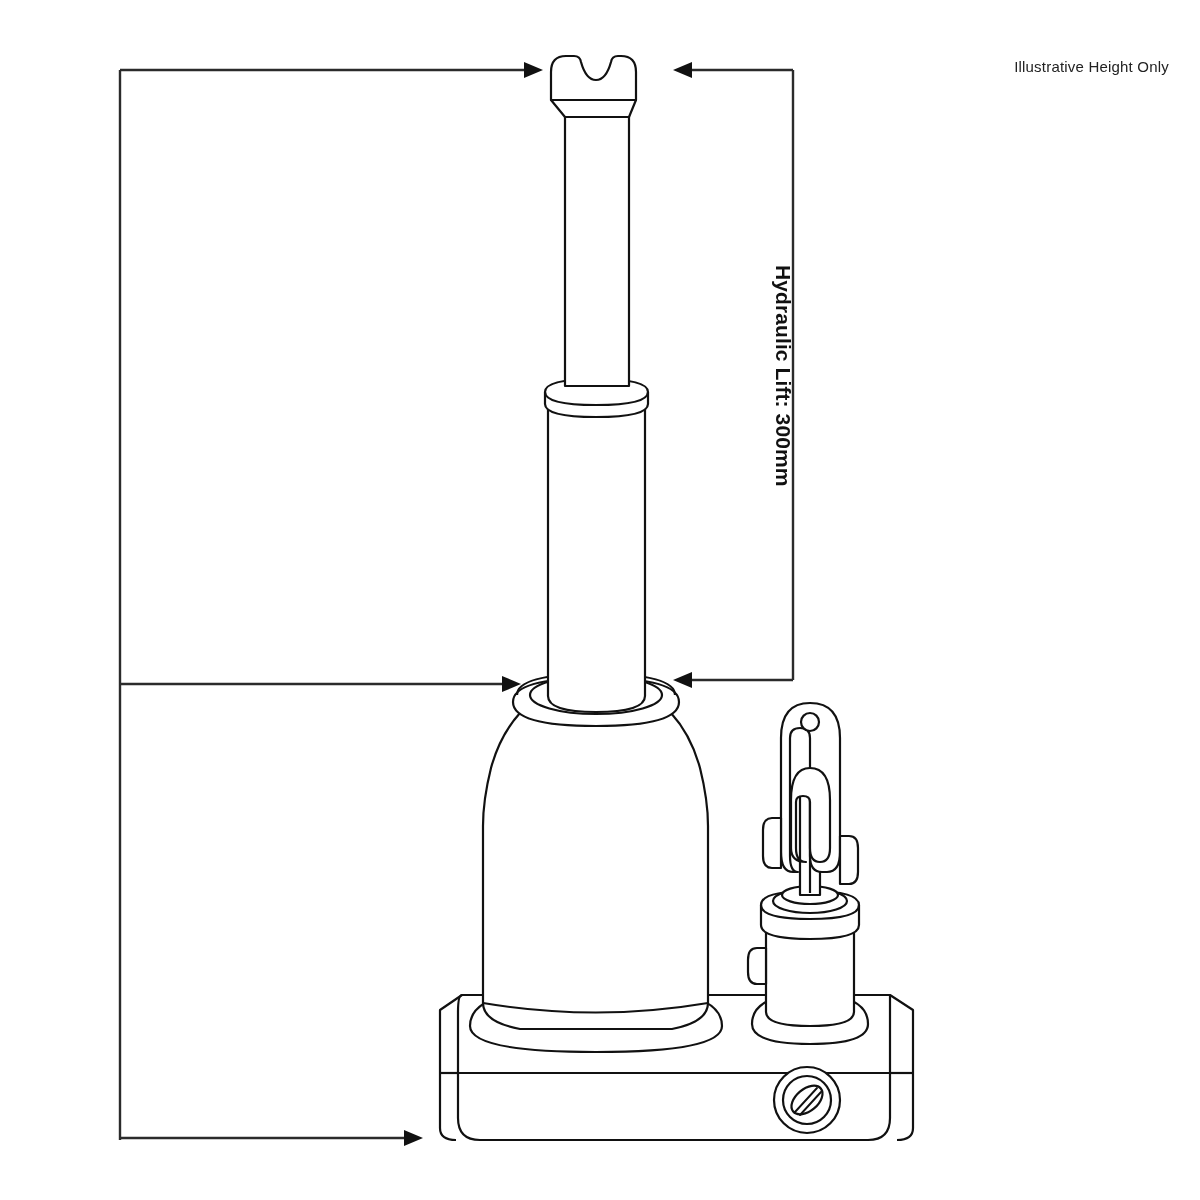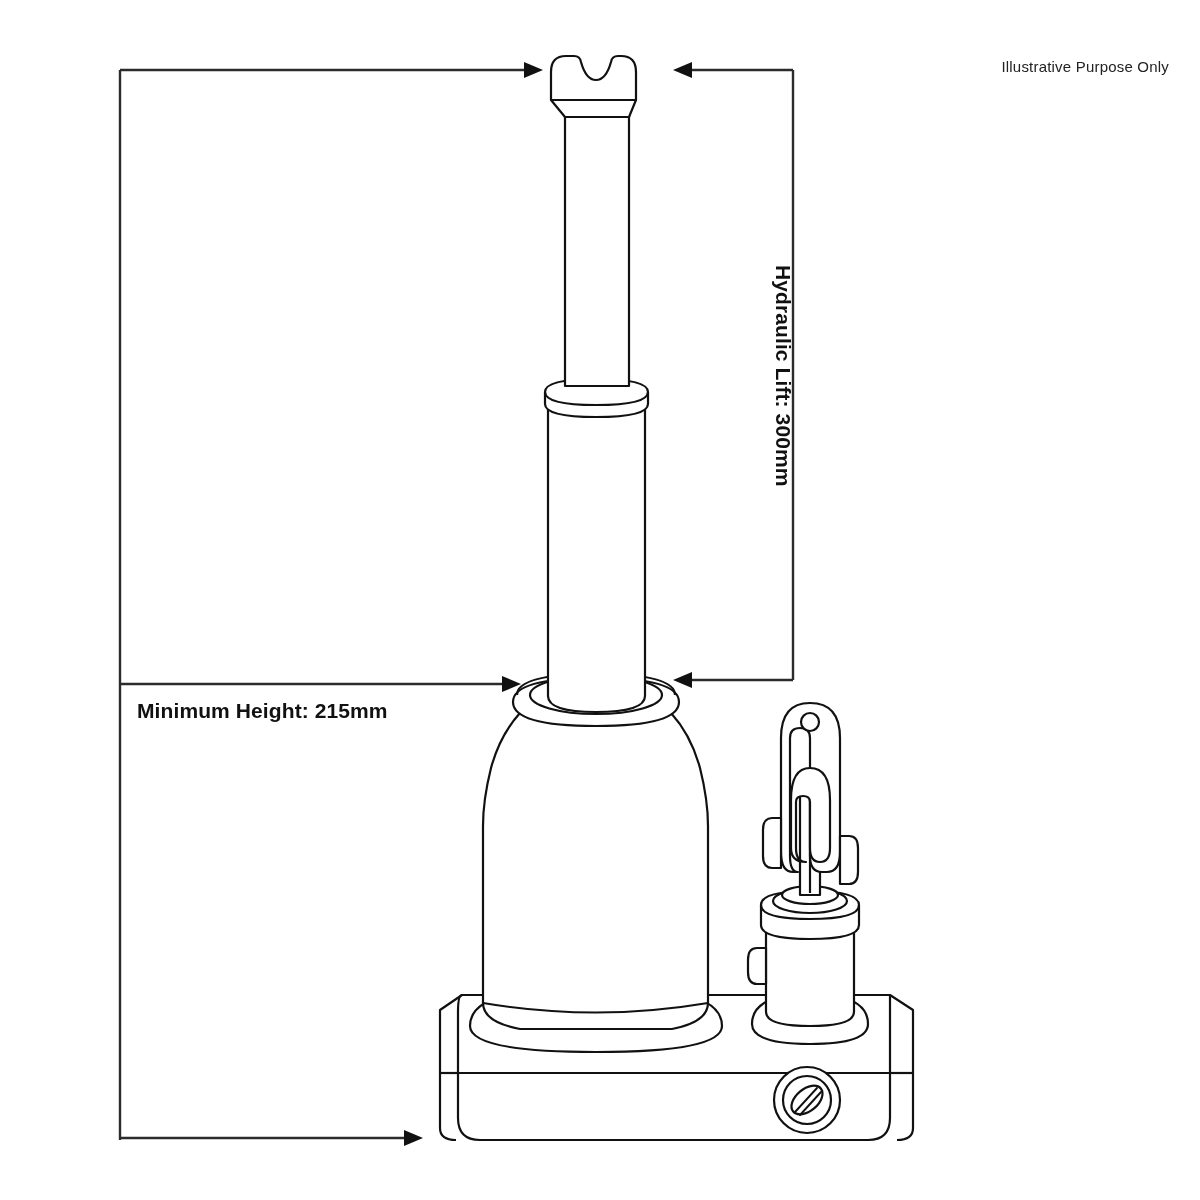--- a/index.html
+++ b/index.html
@@ -345,19 +345,18 @@
       <path class="dimline" d="M 793 70 L 793 680"></path>
       <path class="dimline" d="M 793 70 L 688 70"></path>
       <polygon class="arrowhead" points="673,70 692,62 692,78"></polygon>
       <path class="dimline" d="M 793 680 L 688 680"></path>
       <polygon class="arrowhead" points="673,680 692,672 692,688"></polygon>
     </g>
 
   </svg>
 
 
-  <div class="label dim-label" id="label-min-height">Minimum Height: 215mm</div>
 
   <div class="label dim-label" id="label-hydraulic-lift">Hydraulic Lift: 300mm</div>
 
-  <div class="label" id="label-disclaimer">Illustrative Purpose Only</div>
+  <div class="label" id="label-disclaimer">Illustrative Height Only</div>
 
 </div>
 
 </body></html>

